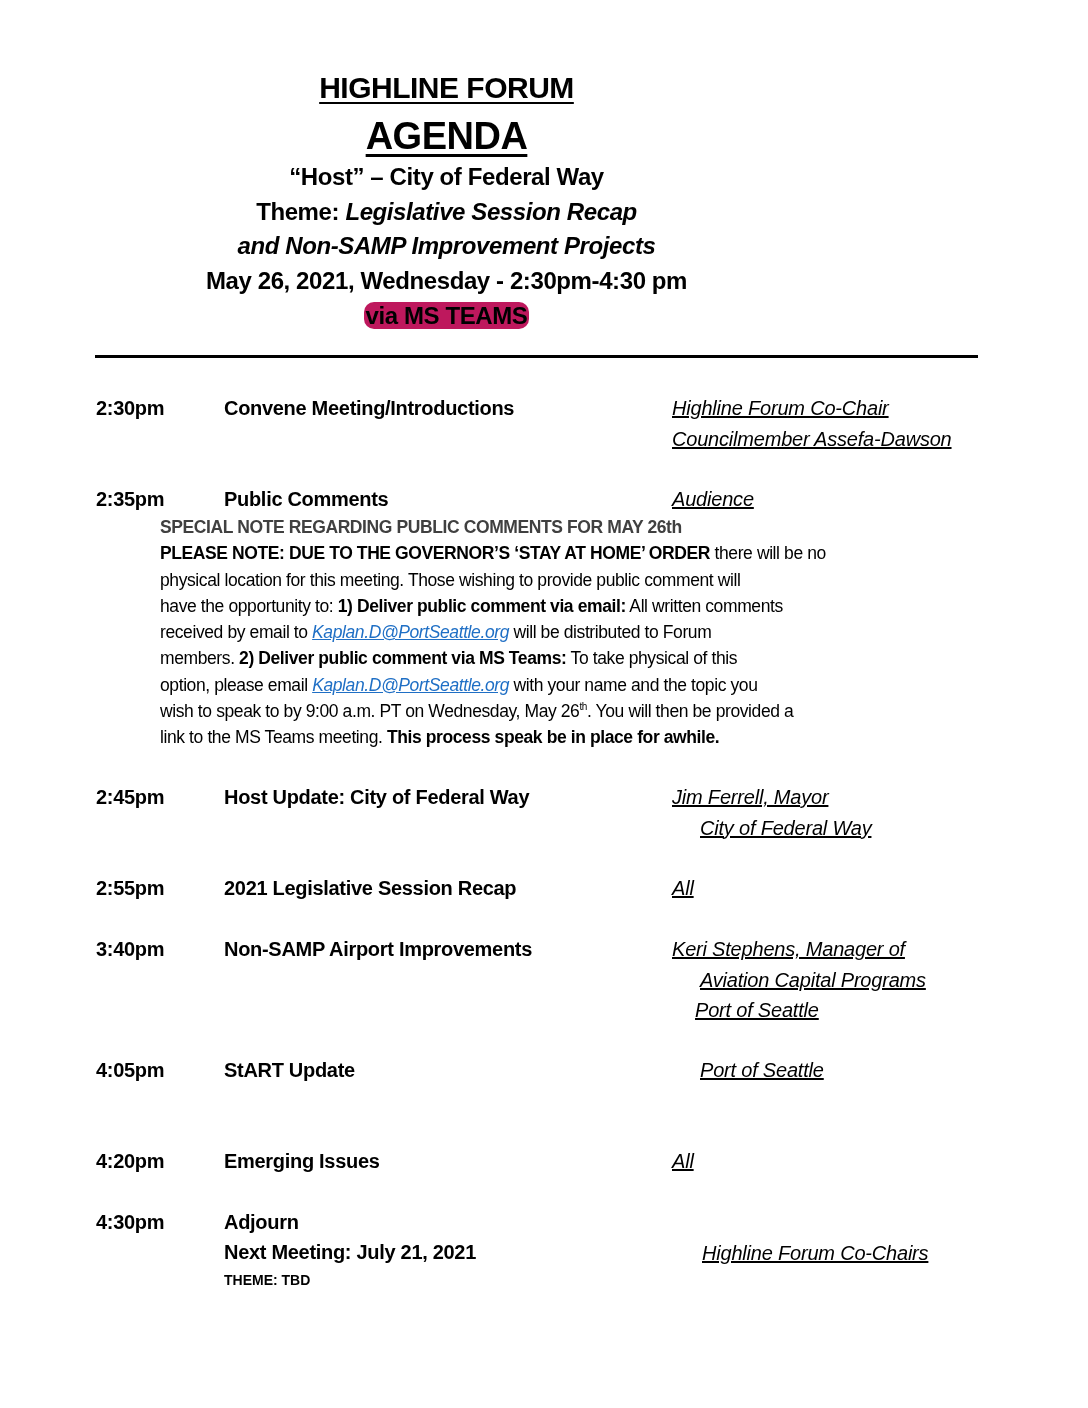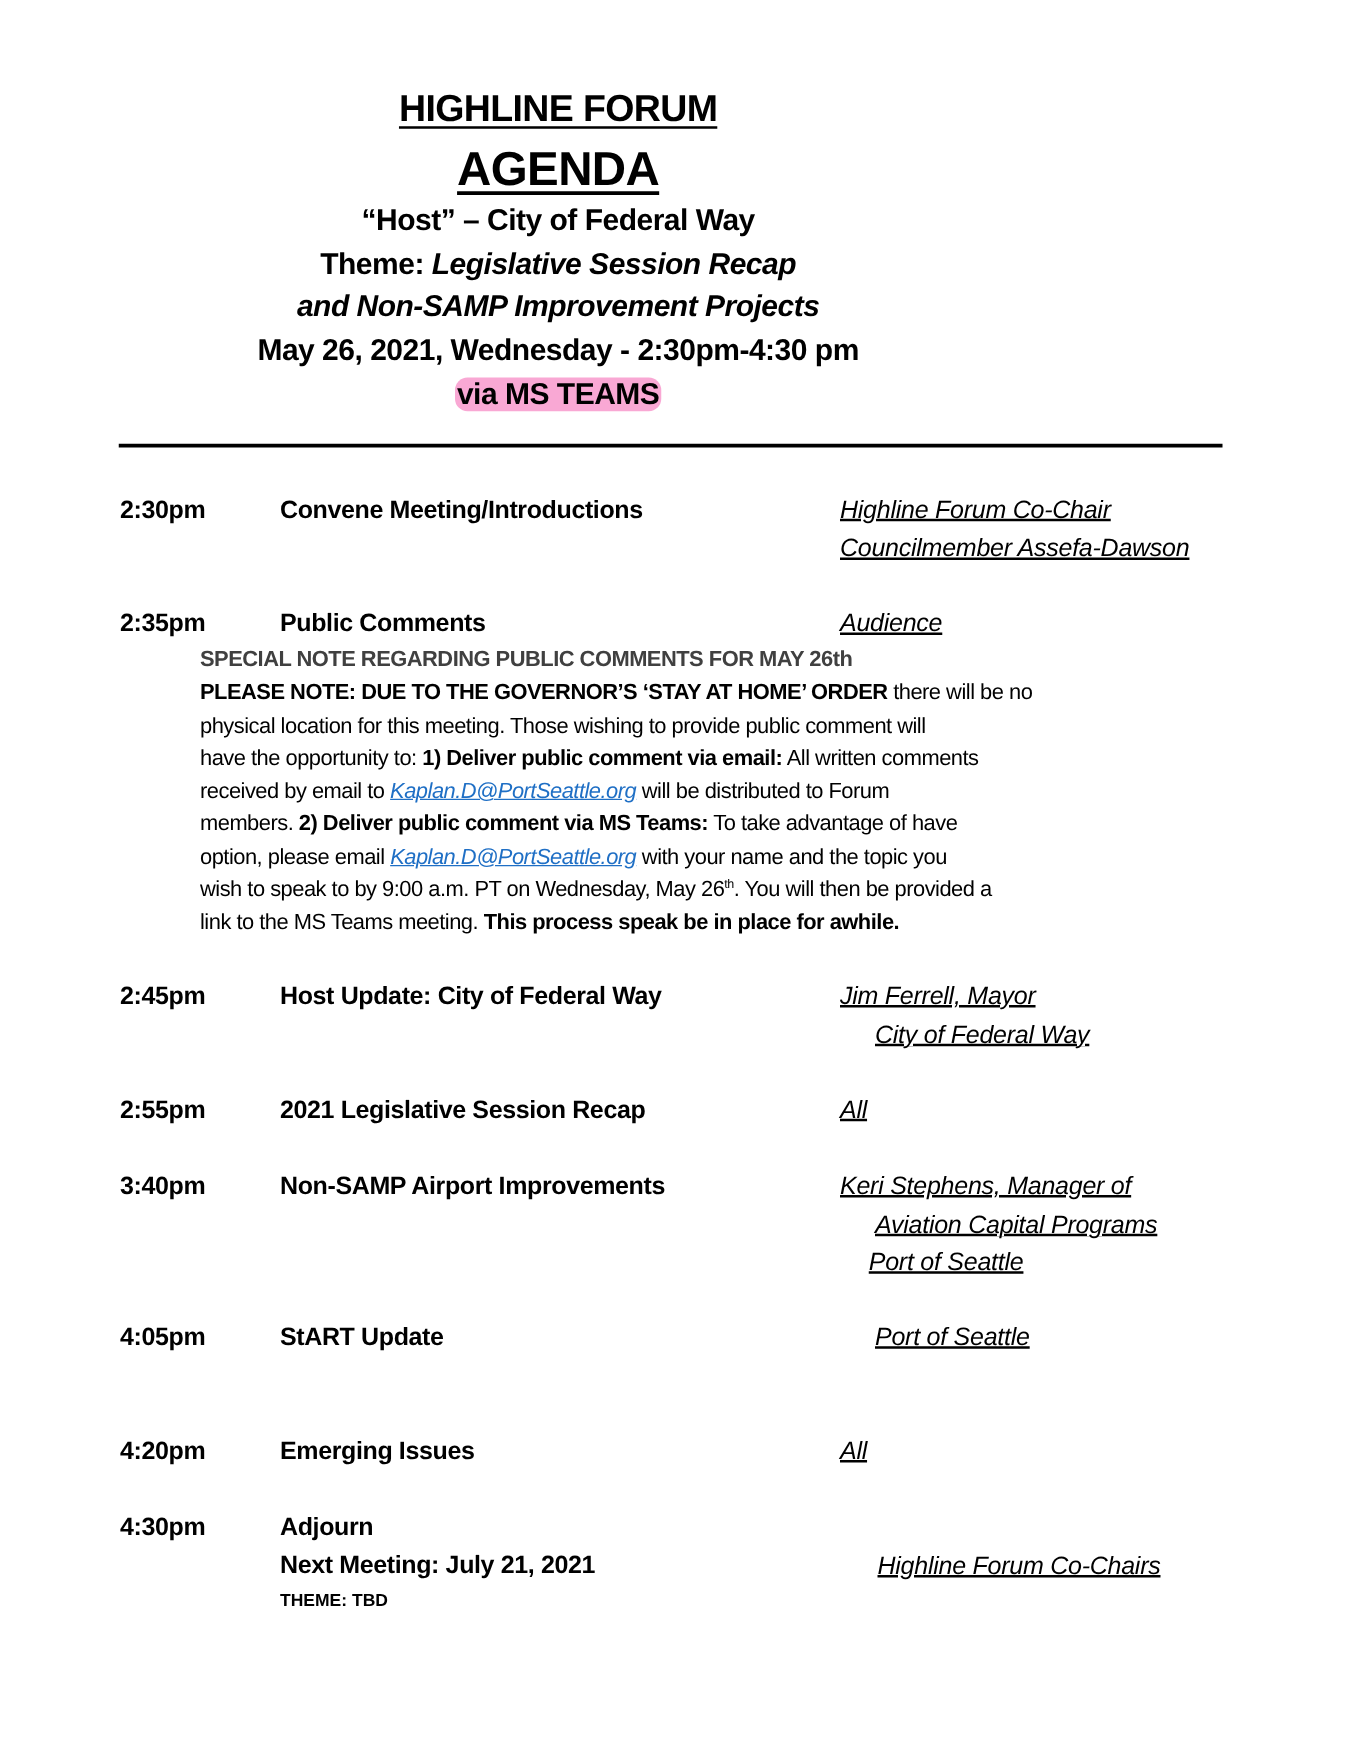--- a/index.html
+++ b/index.html
@@ -51,21 +51,21 @@
       line-height: 34px;
       letter-spacing: -0.4px;
     }
     .h-host { top: 160px; }
     .h-theme { top: 195px; }
     .h-theme2 { top: 229px; font-style: italic; }
     .h-date { top: 264px; }
     .h-via { top: 299px; }
     .italic { font-style: italic; }
     .highlight {
-      background: #f9a8d4;
+      background: #be185d;
       padding: 0 2px;
       border-radius: 10px;
     }
     .separator {
       position: absolute;
       left: 95px;
       top: 355px;
       width: 883px;
       height: 3px;
       background: #000000;
@@ -175,21 +175,21 @@
       <div>Audience</div>
     </div>
   </div>
 
   <div class="notice">
     <div class="red-title">SPECIAL NOTE REGARDING PUBLIC COMMENTS FOR MAY 26th</div>
     <div class="line"><b>PLEASE NOTE: DUE TO THE GOVERNOR’S ‘STAY AT HOME’ ORDER</b><span> there will be no</span></div>
     <div class="line">physical location for this meeting. Those wishing to provide public comment will</div>
     <div class="line"><span>have the opportunity to: </span><b>1) Deliver public comment via email:</b><span> All written comments</span></div>
     <div class="line"><span>received by email to </span><a>Kaplan.D@PortSeattle.org</a><span>  will be distributed to Forum</span></div>
-    <div class="line"><span>members. </span><b>2) Deliver public comment via MS Teams:</b><span> To take advantage of have</span></div>
+    <div class="line"><span>members. </span><b>2) Deliver public comment via MS Teams:</b><span> To take physical of this</span></div>
     <div class="line"><span>option, please email </span><a>Kaplan.D@PortSeattle.org</a><span>  with your name and the topic you</span></div>
     <div class="line"><span>wish to speak to by 9:00 a.m. PT on Wednesday, May 26</span><sup>th</sup><span>. You will then be provided a</span></div>
     <div class="line"><span>link to the MS Teams meeting. </span><b>This process speak be in place for awhile.</b></div>
   </div>
 
   <div class="item" style="top:782px;">
     <div class="time">2:45pm</div>
     <div class="topic">Host Update: City of Federal Way</div>
     <div class="presenter">
       <div>Jim Ferrell, Mayor</div>

